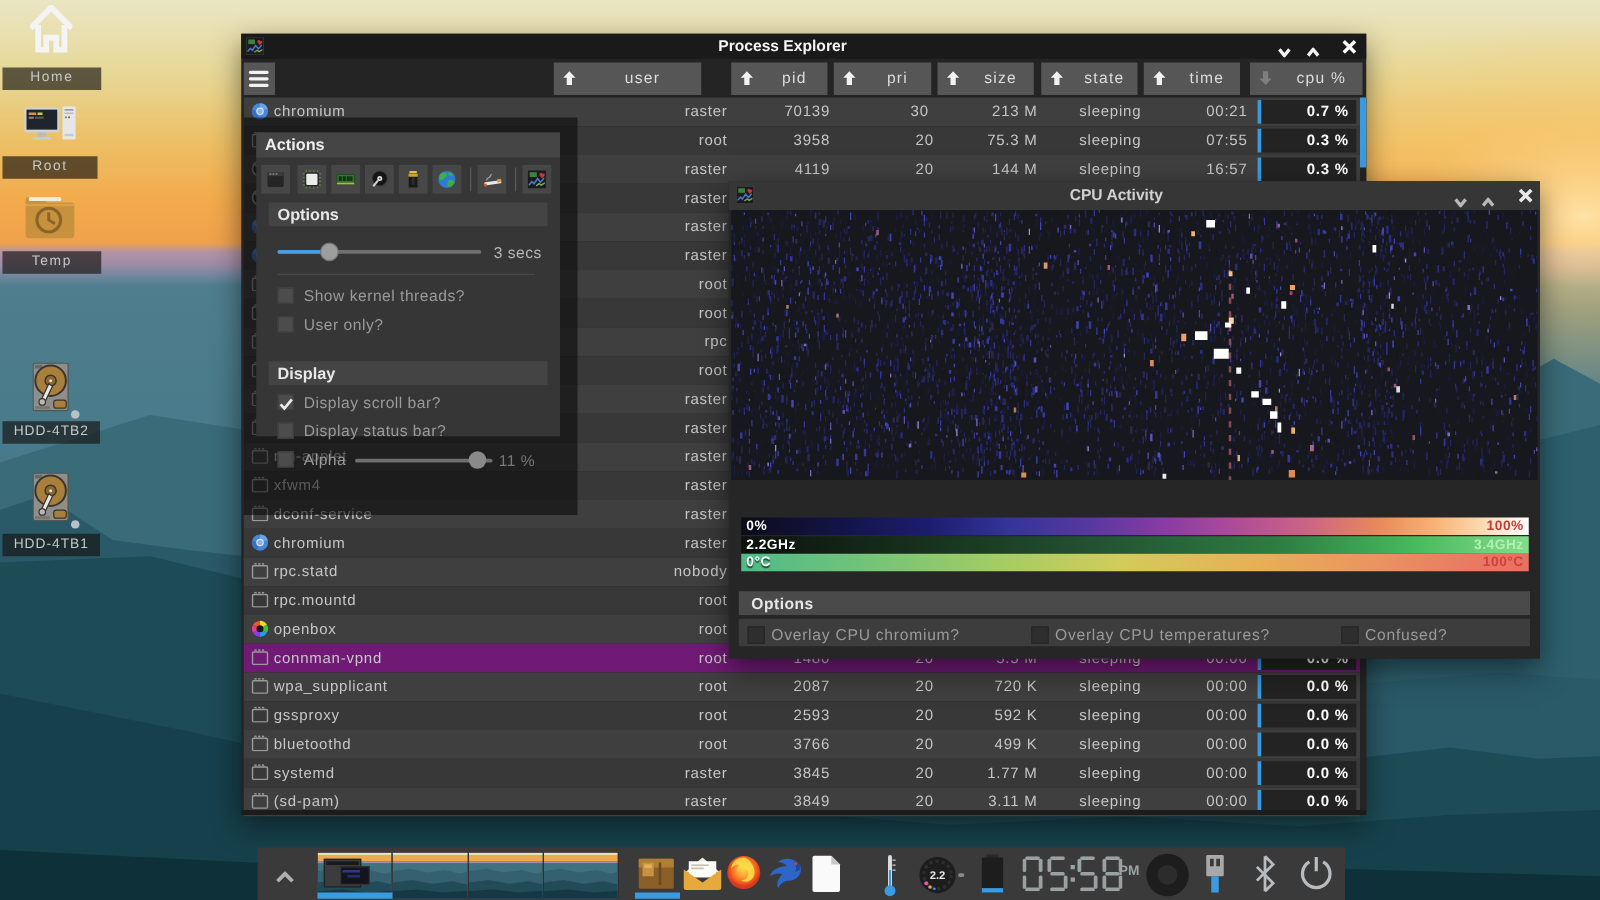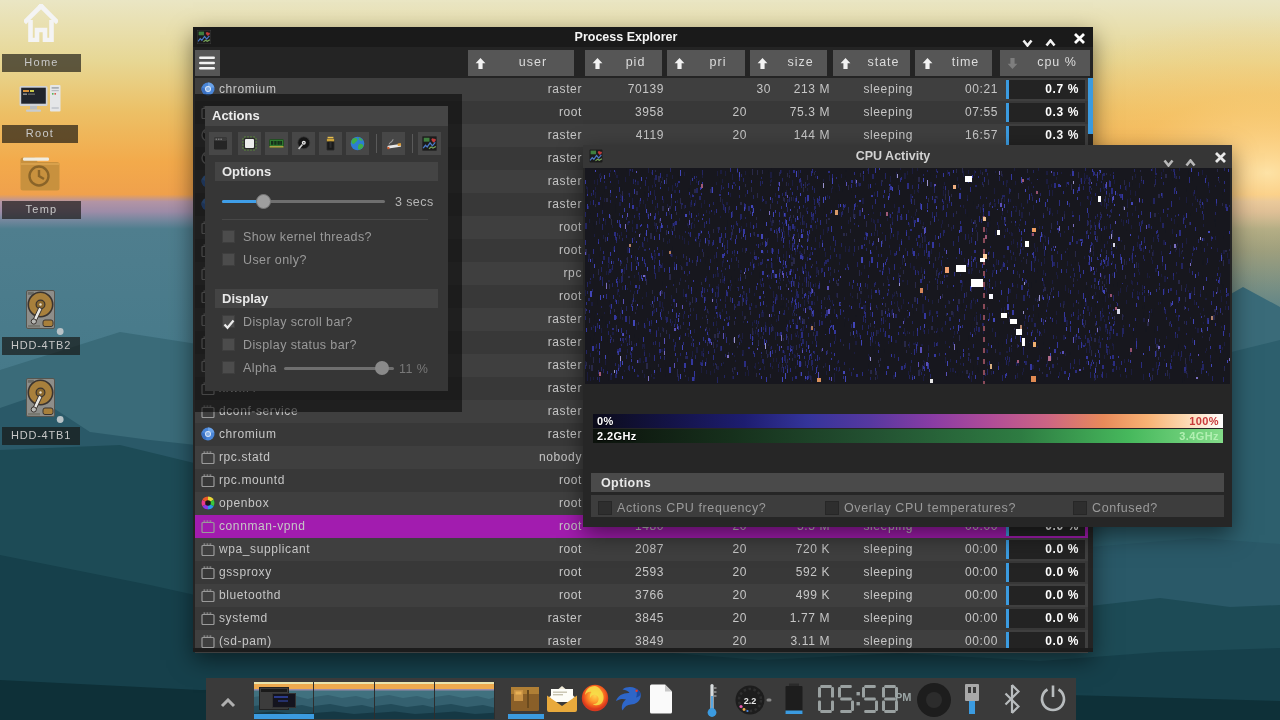--- a/index.html
+++ b/index.html
@@ -27,21 +27,21 @@
 #cpu .title { position:absolute; left:310px; top:4px; transform:translateX(-50%); color:#d2d2d2; font-size:12.5px; font-weight:bold; }
 #graph { position:absolute; left:2px; top:23px; width:645px; height:216px; background:#17171e; overflow:hidden; }
 .shead { position:absolute; left:8px; width:633px; height:19px; background:#4a4a4a; color:#e8e8e8; font-size:12.5px; font-weight:bold; padding-left:10px; line-height:20px; letter-spacing:0.4px; }
 .lbar { position:absolute; left:10px; width:630px; height:14px; }
 .lbar .ll { position:absolute; left:4px; top:1px; font-size:11px; font-weight:bold; color:#fff; letter-spacing:0.4px; text-shadow:0 1px 1px rgba(0,0,0,0.7); }
 .lbar .lr { position:absolute; right:4px; top:1px; font-size:11px; font-weight:bold; letter-spacing:0.4px; }
 .cbx { position:absolute; width:14px; height:14px; background:#2e2e2e; border:1px solid #272727; }
 .clab { position:absolute; color:#9a9a9a; font-size:12.5px; letter-spacing:0.6px; }
 
 #popshadow { position:absolute; left:195px; top:94px; width:267px; height:318px; background:rgba(8,8,8,0.58); }
-#popup { position:absolute; left:205px; top:106px; width:243px; height:285px; background:#363636; }
+#popup { position:absolute; left:205px; top:106px; width:243px; height:243px; background:#363636; }
 #popup .phead { position:absolute; left:0; top:0; width:100%; height:20px; background:#454545; color:#ededed; font-size:13px; font-weight:bold; padding-left:7px; line-height:20px; }
 .tbbtn { position:absolute; top:26px; width:23px; height:23px; background:#474747; }
 .tbbtn svg { position:absolute; left:4px; top:4px; }
 .sechead { position:absolute; left:10px; width:223px; height:19px; background:#444; color:#e8e8e8; font-size:13px; font-weight:bold; padding-left:7px; line-height:19px; }
 .pcb { position:absolute; width:13px; height:13px; background:#4c4c4c; border:1px solid #3e3e3e; }
 .plab { position:absolute; color:#9a9a9a; font-size:12.5px; letter-spacing:0.4px; }
 
 #bar { position:absolute; left:206px; top:678px; width:870px; height:42px; background:#3a3a3a; }
 .bico { position:absolute; }
 </style></head>
@@ -157,21 +157,21 @@
         </svg></span>
   </div>
   <div id="phead">
       <div class="hcell" style="left:0;width:25px;padding-left:4px;padding-top:6px"><svg width="16" height="14" viewBox="0 0 16 14">
           <g fill="#f2f2f2">
             <rect y="0.5" width="16" height="2.6" rx="1.3"></rect>
             <rect y="5.7" width="16" height="2.6" rx="1.3"></rect>
             <rect y="10.9" width="16" height="2.6" rx="1.3"></rect>
           </g>
         </svg></div>
-      <div class="hcell" style="left:273px;width:106px">
+      <div class="hcell" style="left:248px;width:118px">
         <span class="harr"><svg width="13" height="13" viewBox="0 0 13 13">
             <path d="M6.5 1 L11.4 6.2 H8.6 V12 H4.4 V6.2 H1.6 Z" fill="#f2f2f2"></path>
           </svg></span>
         <span class="hlab">user</span>
       </div>
       <div class="hcell" style="left:390px;width:77px">
         <span class="harr"><svg width="13" height="13" viewBox="0 0 13 13">
             <path d="M6.5 1 L11.4 6.2 H8.6 V12 H4.4 V6.2 H1.6 Z" fill="#f2f2f2"></path>
           </svg></span>
         <span class="hlab">pid</span>
@@ -211,21 +211,21 @@
       <span class="ric"><svg width="14" height="14" viewBox="0 0 14 14">
           <circle cx="7" cy="7" r="6.5" fill="#4a86d8"></circle>
           <path d="M7 .5 a6.5 6.5 0 0 1 6.3 4.9 l-6.3.4z" fill="#6aa2e8"></path>
           <path d="M.7 5.2 A6.5 6.5 0 0 0 4.9 13 L6 8z" fill="#3a6fc0"></path>
           <circle cx="7" cy="7" r="3" fill="#dce8f8"></circle>
           <circle cx="7" cy="7" r="2.1" fill="#86b0e8"></circle>
         </svg></span>
       <span class="rcmd">chromium</span>
       <span class="rtx" style="left:256px;width:131px">raster</span>
       <span class="rtx" style="left:390px;width:79px">70139</span>
-      <span class="rtx" style="left:496px;width:80px">30</span>
+      <span class="rtx" style="left:468px;width:80px">30</span>
       <span class="rtx" style="left:555px;width:80px">213 M</span>
       <span class="rtx" style="left:638px;width:80px">sleeping</span>
       <span class="rtx" style="left:720px;width:83px">00:21</span>
       <span class="cpubox">0.7 %</span>
     </div>
     <div class="prow" style="top:74px;background:#383838">
       <span class="ric"><svg width="14" height="13" viewBox="0 0 14 13">
           <rect x="1" y="2.5" width="12" height="10" rx="1" fill="none" stroke="#9a9a9a" stroke-width="1.2"></rect>
           <rect x="2.5" y="0.5" width="1.8" height="1.2" fill="#9a9a9a"></rect>
           <rect x="5.5" y="0.5" width="1.8" height="1.2" fill="#9a9a9a"></rect>
@@ -508,21 +508,21 @@
         </svg></span>
       <span class="rcmd">openbox</span>
       <span class="rtx" style="left:256px;width:131px">root</span>
       <span class="rtx" style="left:390px;width:79px">1900</span>
       <span class="rtx" style="left:472px;width:80px">20</span>
       <span class="rtx" style="left:555px;width:80px">18 M</span>
       <span class="rtx" style="left:638px;width:80px">sleeping</span>
       <span class="rtx" style="left:720px;width:83px">00:05</span>
       <span class="cpubox">0.0 %</span>
     </div>
-    <div class="prow" style="top:488px;background:#a21caf">
+    <div class="prow" style="top:488px;background:#701a75">
       <span class="ric"><svg width="14" height="13" viewBox="0 0 14 13">
           <rect x="1" y="2.5" width="12" height="10" rx="1" fill="none" stroke="#9a9a9a" stroke-width="1.2"></rect>
           <rect x="2.5" y="0.5" width="1.8" height="1.2" fill="#9a9a9a"></rect>
           <rect x="5.5" y="0.5" width="1.8" height="1.2" fill="#9a9a9a"></rect>
           <rect x="8.5" y="0.5" width="1.8" height="1.2" fill="#9a9a9a"></rect>
         </svg></span>
       <span class="rcmd">connman-vpnd</span>
       <span class="rtx" style="left:256px;width:131px">root</span>
       <span class="rtx" style="left:390px;width:79px">1480</span>
       <span class="rtx" style="left:472px;width:80px">20</span>
@@ -711,24 +711,28 @@
       </svg>
     </div>
   <div class="lbar" style="top:269px;background:linear-gradient(90deg,#0c0c1a 0%,#131346 12%,#1d1d70 24%,#34349a 34%,#5638a0 44%,#8a3ca4 54%,#b04c98 63%,#cc6484 72%,#e88a5a 81%,#f8b274 88%,#fcd8b0 94%,#ffffff 100%)">
      <span class="ll">0%</span>
       <span class="lr" style="color:#c83a3a">100%</span>
     </div>
   <div class="lbar" style="top:284px;background:linear-gradient(90deg,#0c120c 0%,#16301c 22%,#235232 45%,#2e7c42 68%,#46b85c 85%,#84dc8a 100%)">
      <span class="ll">2.2GHz</span>
       <span class="lr" style="color:#b2f0b2">3.4GHz</span>
     </div>
+  <div class="lbar" style="top:298px;background:linear-gradient(90deg,#4fba88 0%,#72c478 16%,#a5cc62 33%,#d2cc5a 48%,#e8b055 65%,#ea9560 80%,#e87b62 92%,#e87060 100%)">
+     <span class="ll">0°C</span>
+      <span class="lr" style="color:#d04040">100°C</span>
+    </div>
   <div class="shead" style="top:328px">Options</div>
   <div class="abs" style="left:8px;top:350px;width:633px;height:22px;background:#3d3d3d"></div>
   <div class="cbx" style="left:15px;top:356px"></div>
-    <span class="clab" style="left:34px;top:356px">Actions CPU frequency?</span>
+    <span class="clab" style="left:34px;top:356px">Overlay CPU chromium?</span>
   <div class="cbx" style="left:242px;top:356px"></div>
     <span class="clab" style="left:261px;top:356px">Overlay CPU temperatures?</span>
   <div class="cbx" style="left:490px;top:356px"></div>
     <span class="clab" style="left:509px;top:356px">Confused?</span>
 </div>
 
 <div id="popshadow"></div>
 <div id="popup">
   <div class="phead">Actions</div>
   <div class="tbbtn" style="left:4px">

